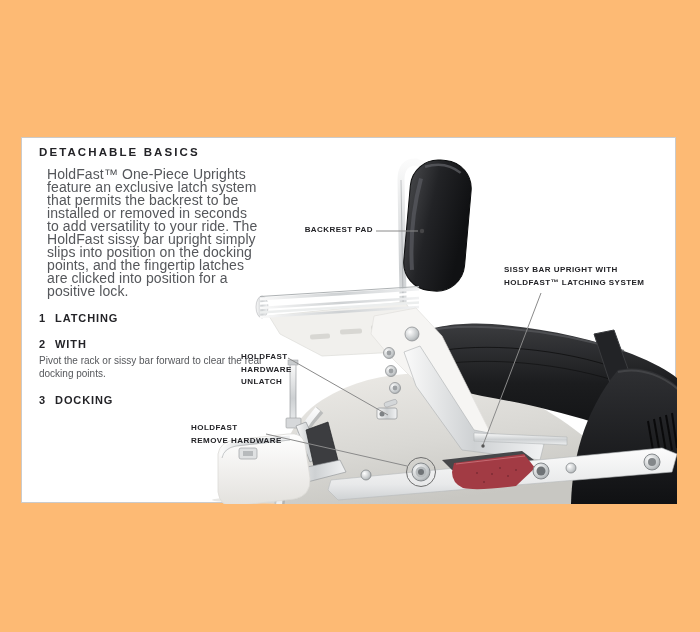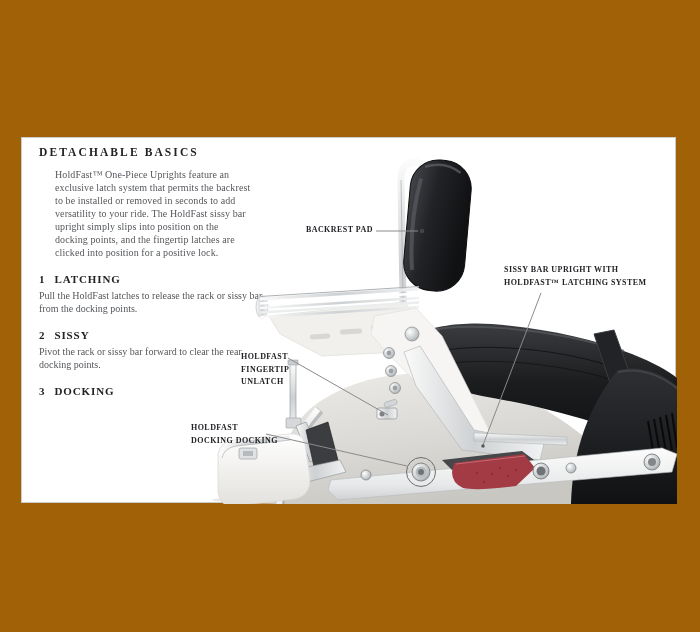--- a/index.html
+++ b/index.html
@@ -1,23 +1,23 @@
 <!DOCTYPE html>
 <html><head>
 <meta charset="utf-8">
 <style>
   html,body{margin:0;padding:0;background:#f3f3f2;}
-  .page{position:relative;width:700px;height:632px;background:#a16207;overflow:hidden;
-        font-family:Liberation Serif, serif;}
+  .page{position:relative;width:700px;height:632px;background:#fdba74;overflow:hidden;
+        font-family:Liberation Sans, sans-serif;}
   .card{position:absolute;left:21px;top:137px;width:655px;height:366px;background:#ffffff;
         border:1px solid #cbcbcb;box-sizing:border-box;}
   
   .text-col{position:absolute;left:17px;top:8px;width:230px;}
   .title{margin:0;font-size:11.5px;font-weight:800;letter-spacing:2.1px;color:#232327;}
-  .intro{margin:10px 16px 0;font-size:10px;line-height:13px;color:#55575b;letter-spacing:.1px;}
+  .intro{margin:10px 8px 0;font-size:14px;line-height:13px;color:#55575b;letter-spacing:.1px;}
   .step{margin-top:14px;}
   .step-head{display:flex;gap:9px;align-items:baseline;margin:0;
              font-size:11px;font-weight:800;letter-spacing:.9px;color:#232327;}
   .step-body{margin:5px 0 0;font-size:10px;line-height:12.5px;color:#55575b;}
   
   .diagram{position:absolute;left:0;top:0;width:655px;height:366px;}
   .diagram svg{position:absolute;left:0;top:0;}
   .callout{position:absolute;font-size:8px;line-height:12.5px;font-weight:800;
            letter-spacing:.45px;color:#232327;white-space:nowrap;}
   .callout span{display:block;}
@@ -34,27 +34,26 @@
 
     <div class="text-col">
       <h1 class="title">DETACHABLE BASICS</h1>
       <p class="intro">HoldFast™ One-Piece Uprights feature an exclusive latch system that permits the backrest to be installed or removed in seconds to add versatility to your ride. The HoldFast sissy bar upright simply slips into position on the docking points, and the fingertip latches are clicked into position for a positive lock.</p>
 
       <div class="step">
         <h2 class="step-head">
           <span>1</span>
           <span>LATCHING</span>
         </h2>
-        <p class="step-body">Pull the HoldFast latches to release the rack or sissy bar from the docking points.</p>
       </div>
 
       <div class="step">
         <h2 class="step-head">
           <span>2</span>
-          <span>SISSY</span>
+          <span>WITH</span>
         </h2>
         <p class="step-body">Pivot the rack or sissy bar forward to clear the rear docking points.</p>
       </div>
 
       <div class="step">
         <h2 class="step-head">
           <span>3</span>
           <span>DOCKING</span>
         </h2>
       </div>
@@ -240,23 +239,23 @@
 
       <div class="callout co-backrest">
         <span>BACKREST PAD</span>
       </div>
       <div class="callout co-sissy">
         <span>SISSY BAR UPRIGHT WITH</span>
         <span>HOLDFAST™ LATCHING SYSTEM</span>
       </div>
       <div class="callout co-fingertip">
         <span>HOLDFAST</span>
-        <span>FINGERTIP</span>
+        <span>HARDWARE</span>
         <span>UNLATCH</span>
       </div>
       <div class="callout co-docking">
         <span>HOLDFAST</span>
-        <span>DOCKING DOCKING</span>
+        <span>REMOVE HARDWARE</span>
       </div>
     </div>
 
   </div>
 </div>
 
 </body></html>

